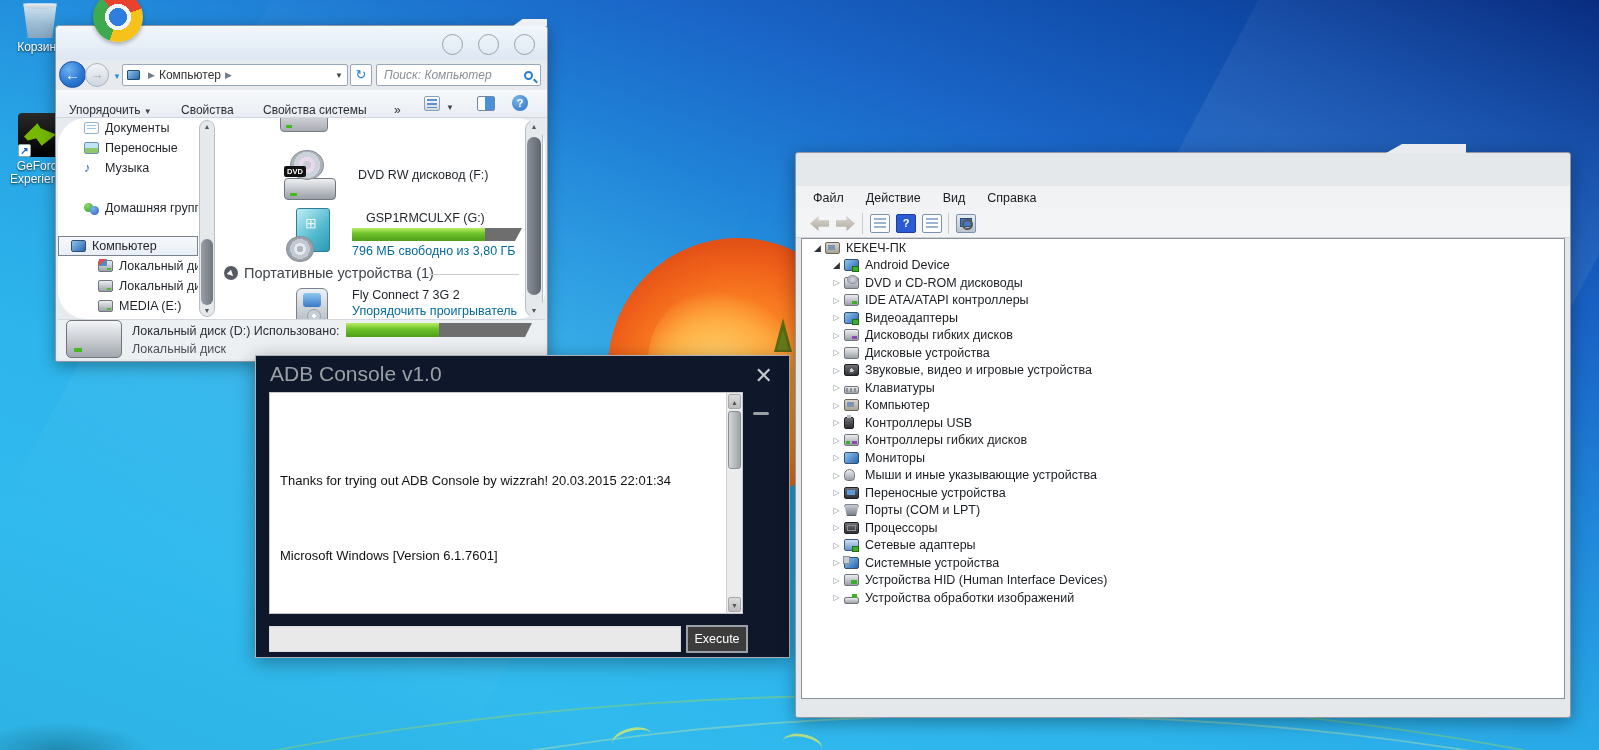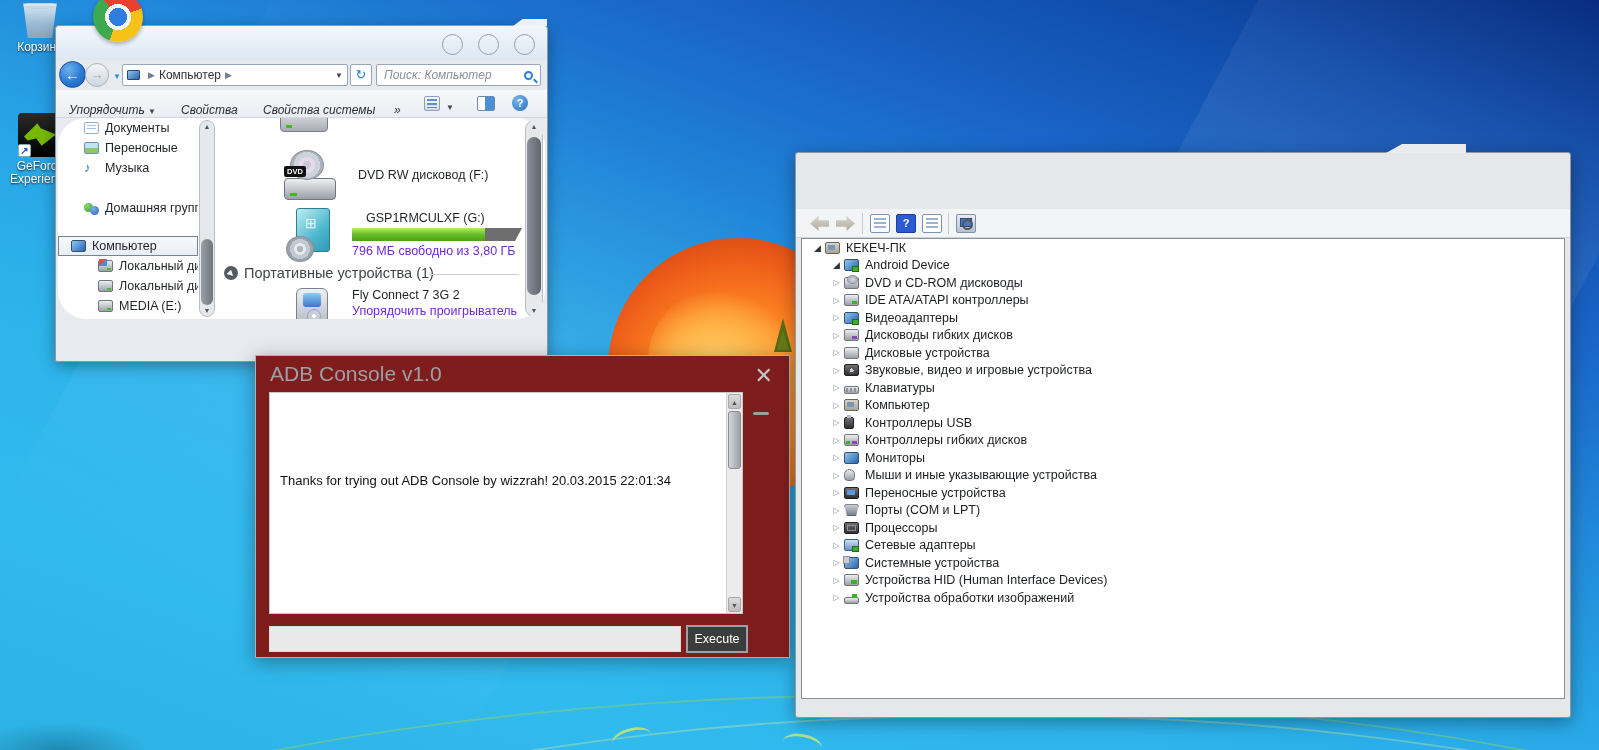--- a/index.html
+++ b/index.html
@@ -86,21 +86,21 @@
     border:1px solid #98a8bc; border-radius:2px; color:#2a7fd0; font-size:13px; text-align:center; line-height:20px; }
   .search { position:absolute; left:320px; top:4px; width:165px; height:22px; background:#fff;
     border:1px solid #98a8bc; border-radius:2px; display:flex; align-items:center; padding:0 7px;
     font-size:12px; color:#8a8f96; font-style:italic; }
   .mag { margin-left:auto; width:9px; height:9px; border:2px solid #2a7fd0; border-radius:50%; position:relative; }
   .mag::after { content:""; position:absolute; left:7px; top:7px; width:5px; height:2px; background:#2a7fd0;
     transform:rotate(45deg); }
   .exp-toolbar { position:absolute; left:0; top:64px; right:0; height:28px;
     background:linear-gradient(#f7f9fb,#e9edf2); border-bottom:1px solid #cfd6de;
     font-size:12px; color:#2a2f35; }
-  .tb-item { position:absolute; top:13px;font-style:italic; }
+  .tb-item { position:absolute; top:13px; }
   .tb-caret { font-size:8px; color:#444; }
   .view-ico { position:absolute; left:368px; top:6px; width:16px; height:15px;
     background:linear-gradient(#fff,#cfd8e2); border:1px solid #8fa0b4; border-radius:2px; }
   .view-ico::after { content:""; position:absolute; inset:2px;
     background:repeating-linear-gradient(#5a8fd0 0 2px, transparent 2px 4px); }
   .pane-ico { position:absolute; left:421px; top:6px; width:18px; height:15px; border:1px solid #6f87a8;
     border-radius:2px; background:linear-gradient(90deg,#fff 0 45%, #4a90d8 45%); }
   .help-ico { position:absolute; left:456px; top:5px; width:16px; height:16px; border-radius:50%;
     background:radial-gradient(circle at 35% 30%, #7ab4ea, #2a6fc2); color:#fff; font-size:11px;
     font-weight:bold; text-align:center; line-height:16px; }
@@ -130,21 +130,21 @@
     background:#e6e9ec; border:1px solid #b8bec6; border-radius:8px; }
   .sb-thumb { position:absolute; left:1px; right:1px; top:118px; height:66px; border-radius:7px;
     background:linear-gradient(90deg,#9aa0a8,#6f757d); }
   .sb-up, .sb-dn { position:absolute; left:0; right:0; text-align:center; font-size:7px; color:#555; }
   .sb-up { top:2px; } .sb-dn { bottom:2px; }
   .files { position:absolute; left:160px; top:0; right:22px; bottom:0; font-size:12.5px; color:#1f2328; }
   .part-drive { position:absolute; left:62px; top:-14px; width:48px; height:28px; border-radius:4px;
     background:linear-gradient(#f2f3f5,#a8adb4); border:1px solid #777d85; }
   .part-drive::after { content:""; position:absolute; left:5px; bottom:3px; width:6px; height:3px; background:#45b820; }
   .frow-label { position:absolute; white-space:nowrap; }
-  .fsub { color:#6d28d9; }
+  .fsub { color:#0369a1; }
   .dvd-ico { position:absolute; left:66px; top:32px; width:52px; height:50px; }
   .dvd-box { position:absolute; left:0; bottom:0; width:52px; height:22px; border-radius:4px;
     background:linear-gradient(#eef0f2,#9aa0a8); border:1px solid #70767e; }
   .dvd-box::after { content:""; position:absolute; left:5px; bottom:3px; width:7px; height:3px; background:#45b820; }
   .dvd-disc { position:absolute; left:6px; top:0px; width:34px; height:30px; border-radius:50%;
     background:radial-gradient(circle, #c8ccd4 0 4px, #e8d8ee 4px 8px, #cdd3da 8px 13px, #aab2bc 13px); border:1px solid #8a9098; }
   .dvd-chip { position:absolute; left:0px; top:16px; background:#111; color:#fff; font-size:7.5px;
     font-weight:bold; padding:1px 3px; border-radius:2px; }
   .gsp-ico { position:absolute; left:70px; top:90px; width:46px; height:52px; }
   .gsp-box { position:absolute; left:8px; top:0; width:34px; height:44px; border-radius:3px;
@@ -176,21 +176,21 @@
   .hdd-big { position:absolute; left:8px; top:0px; width:56px; height:38px; border-radius:5px;
     background:linear-gradient(#f4f5f7,#a2a8b0); border:1px solid #70767e; }
   .hdd-big::after { content:""; position:absolute; left:7px; bottom:5px; width:8px; height:4px; background:#45b820; }
   .det-l1 { position:absolute; left:74px; top:4px; white-space:nowrap; }
   .det-l2 { position:absolute; left:74px; top:22px; color:#4a5058; }
   .det-bar { left:288px; top:3px; width:186px; position:absolute; height:14px; background:#6e6e6e;
     clip-path:polygon(0 0, 100% 0, calc(100% - 7px) 100%, 0 100%); }
 
   
   .win-adb { position:absolute; left:255px; top:355px; width:535px; height:303px; z-index:3;
-    background:#7f1d1d; border:1px solid #aeb2b6; box-shadow:0 4px 18px rgba(0,0,0,.35); }
+    background:#0f172a; border:1px solid #aeb2b6; box-shadow:0 4px 18px rgba(0,0,0,.35); }
   .adb-title { position:absolute; left:14px; top:6px; font-size:21px; color:#9aa0a5; }
   .adb-close { position:absolute; right:16px; top:10px; font-size:22px; color:#c3c6c9; line-height:20px; }
   .adb-min { position:absolute; right:20px; top:56px; width:16px; height:3px; background:#9aa0a5; border-radius:2px; }
   .adb-out { position:absolute; left:13px; top:36px; width:474px; height:222px; background:#fff;
     border:1px solid #c4c8cc; font-size:13px; color:#111; line-height:18.8px; padding:4px 24px 4px 10px;
     white-space:pre-wrap; overflow:hidden; }
   .adb-line { min-height:18.8px; }
   .adb-scroll { position:absolute; left:470px; top:37px; width:16px; height:220px; background:#ececec;
     border-left:1px solid #d0d0d0; }
   .adb-sc-up, .adb-sc-dn { position:absolute; left:1px; right:1px; height:15px;
@@ -418,31 +418,43 @@
       <div class="fly-ico"></div>
       <div class="frow-label" style="left:134px; top:170px">Fly Connect 7 3G 2</div>
       <div class="frow-label fsub" style="left:134px; top:186px">Упорядочить проигрыватель</div>
     </div>
     <div class="f-scroll">
       <div class="sb-up">▲</div>
       <div class="f-thumb"></div>
       <div class="sb-dn">▼</div>
     </div>
   </div>
+  <div class="exp-details">
+    <div class="hdd-big"></div>
+    <div class="det-l1">
+      <span>Локальный диск (D:)</span>
+      <span>Использовано:</span>
+    </div>
+    <div class="det-bar">
+      <div class="fill pbar-fill" style="height: 100%; background: linear-gradient(rgb(184, 236, 98), rgb(108, 194, 41) 45%, rgb(79, 158, 24)); width: 50%;"></div>
+    </div>
+    <div class="det-l2">Локальный диск</div>
+  </div>
 </div>
 
 <div class="win-adb">
   <div class="adb-title">ADB Console v1.0</div>
   <div class="adb-close">✕</div>
   <div class="adb-min"></div>
   <div class="adb-out">
     
   
       <div class="adb-line">Thanks for trying out ADB Console by wizzrah! 20.03.2015 22:01:34</div>
     
+      <div class="adb-line">Microsoft Windows [Version 6.1.7601]</div>
     
       
     
       
     
       
     
       
     
       
@@ -457,20 +469,30 @@
     <div class="adb-sc-up">▲</div>
     <div class="adb-sc-thumb"></div>
     <div class="adb-sc-dn">▼</div>
   </div>
   <div class="adb-input"></div>
   <div class="adb-exec">Execute</div>
 </div>
 
 <div class="win-dm">
   <div class="dm-notch"></div>
+  <div class="dm-menu">
+
+      <span>Файл</span>
+
+      <span>Действие</span>
+
+      <span>Вид</span>
+
+      <span>Справка</span>
+    </div>
   <div class="dm-toolbar">
     <div class="dm-arrow left"></div>
     <div class="dm-arrow right"></div>
     <div class="dm-sep" style="left:66px"></div>
     <div class="dm-tool grid" style="left:74px"></div>
     <div class="dm-tool q" style="left:100px">?</div>
     <div class="dm-tool grid" style="left:126px"></div>
     <div class="dm-sep" style="left:152px"></div>
     <div class="dm-tool scan" style="left:160px"></div>
   </div>

